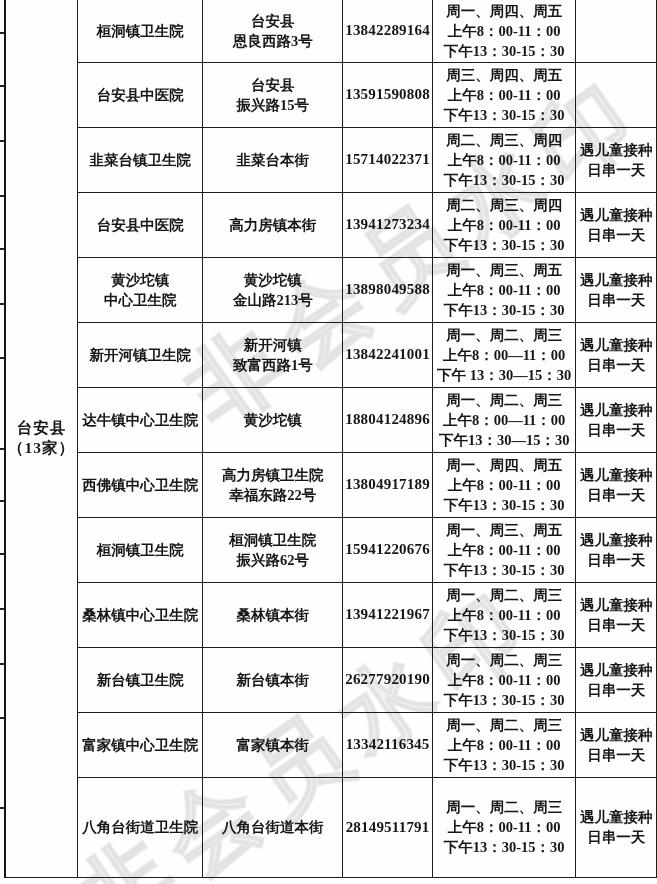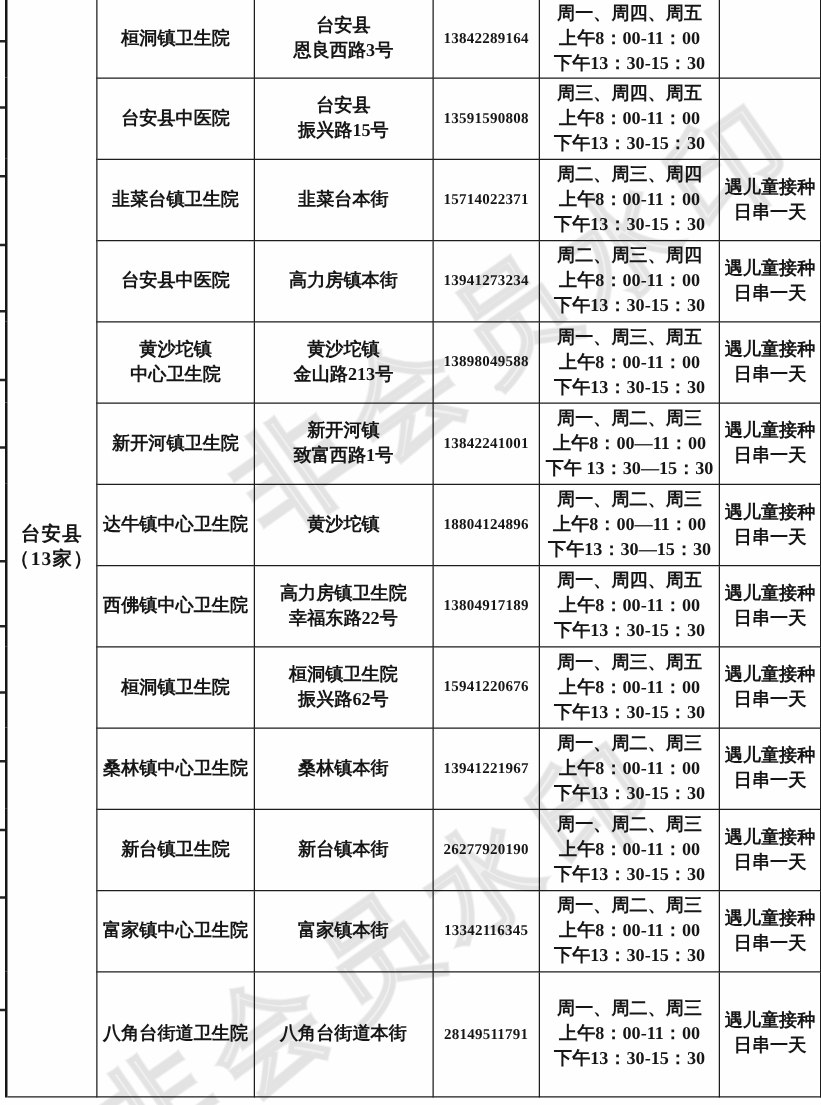--- a/index.html
+++ b/index.html
@@ -26,21 +26,21 @@
     padding:0 2px;
     font-weight:600;
   }
   .main-table tr{height:65px;}
   .main-table tr.r-first{height:62px;}
   .main-table tr.r-last{height:100px;}
   .main-table tr.r-first td{border-top:none;}
   .line{line-height:20px;white-space:nowrap;}
   .county-cell{font-size:15.5px;letter-spacing:1px;}
   .name-cell,.addr-cell,.sched-cell,.note-cell{font-size:14.5px;}
-  .phone-cell{font-size:12px;letter-spacing:.2px;}
+  .phone-cell{font-size:15px;letter-spacing:.2px;}
   
   .watermark{
     position:absolute;
     font-size:92px;letter-spacing:14px;white-space:nowrap;
     font-weight:700;
     color:rgba(140,140,140,0.12);
     -webkit-text-stroke:2px rgba(120,120,120,0.10);
     transform:rotate(-35deg);
     pointer-events:none;
   }

